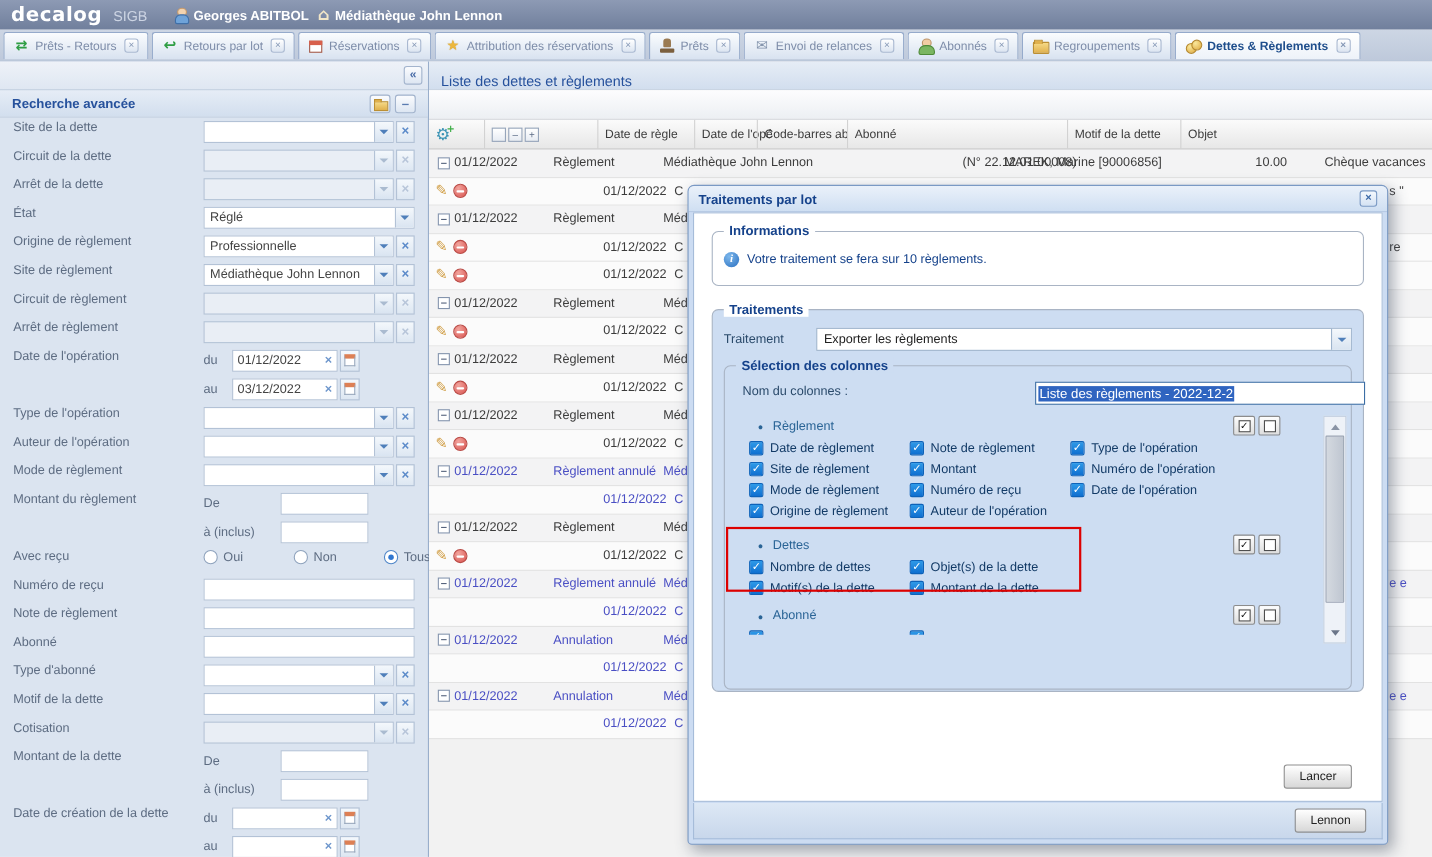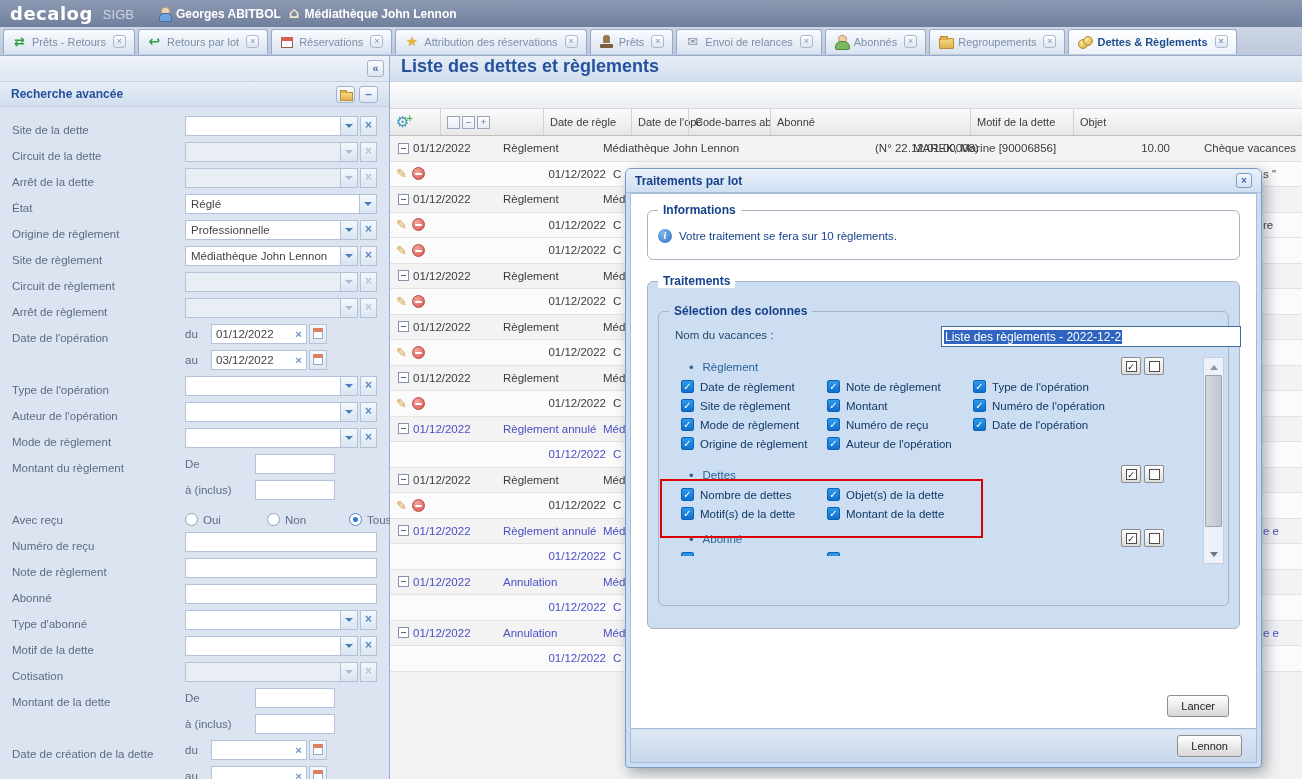--- a/index.html
+++ b/index.html
@@ -44,21 +44,21 @@
   .collapse-strip{height:26px;background:linear-gradient(#eef2f8,#dfe7f2);border-bottom:1px solid #c6d2e2;position:relative}
   .collapse-btn{position:absolute;right:5px;top:4px;width:17px;height:17px;border:1px solid #a3b4cd;border-radius:3px;background:linear-gradient(#fbfcfe,#dde6f2);color:#4a6da8;text-align:center;line-height:15px;font-weight:bold;cursor:pointer}
   .collapse-btn::before{content:"«"}
   .search-header{height:25px;background:linear-gradient(#e6edf6,#d2deee);border-bottom:1px solid #c6d2e2;display:flex;align-items:center;padding:0 11px;color:#26519c;font-weight:bold;font-size:12px}
   .sh-buttons{margin-left:auto;display:flex;gap:4px}
   .hbtn{width:19px;height:17px;border:1px solid #a3b4cd;border-radius:3px;background:linear-gradient(#fbfcfe,#dde6f2);position:relative;cursor:pointer}
   .hbtn-folder::before{content:"";position:absolute;left:3px;top:5px;width:11px;height:7px;background:linear-gradient(#f6d985,#e0b14e);border:1px solid #bb8f34}
   .hbtn-folder::after{content:"";position:absolute;left:3px;top:3px;width:5px;height:2px;background:#e0b14e;border:1px solid #bb8f34;border-bottom:none}
   .hbtn-min::before{content:"–";position:absolute;left:0;right:0;top:0;text-align:center;line-height:15px;color:#5a7bb0;font-weight:bold}
   .sform{position:absolute;top:51px;left:0;right:0;padding:3px 12px 0}
-  .srow{display:flex;align-items:flex-end;height:26px}
+  .srow{display:flex;align-items:flex-start;height:26px}
   .srow .lbl{width:173px;color:#5d6c82;flex:none;white-space:nowrap;font-size:11.5px}
   .ctrl{display:flex;align-items:center;gap:2px;flex:1}
   .combo{height:20px;flex:1;background:#fff;border:1px solid #b3c2d6;display:flex;align-items:center;padding:0 20px 0 5px;position:relative;color:#444;font-size:11.5px;white-space:nowrap;overflow:hidden;cursor:pointer}
   .combo .arrow{position:absolute;right:0;top:0;bottom:0;width:17px;background:linear-gradient(#f4f8fc,#d9e4f1);border-left:1px solid #b3c2d6;display:flex;align-items:center;justify-content:center}
   .chev{width:0;height:0;border-left:4px solid transparent;border-right:4px solid transparent;border-top:4px solid #4f7fba}
   .combo.disabled{background:#e9eef5}
   .combo.disabled .chev{border-top-color:#aabbd0}
   .xbtn{width:17px;height:20px;flex:none;background:linear-gradient(#f4f8fc,#dde7f2);border:1px solid #b3c2d6;color:#5b8ac9;font-size:12px;line-height:17px;text-align:center;font-weight:bold;cursor:pointer}
   .xbtn.dim{color:#b7c5d9}
   .sublbl{color:#5d6c82;font-size:11.5px;flex:none}
@@ -69,21 +69,21 @@
   .calbtn::before{content:"";position:absolute;left:3px;right:3px;top:3px;bottom:4px;background:#fff;border:1px solid #98a8bd;border-top:4px solid #dd8055}
   .minput{width:80px;height:20px;border:1px solid #b3c2d6;background:#fff}
   .tinput{flex:1;height:20px;border:1px solid #b3c2d6;background:#fff}
   .rgroup{display:flex;align-items:center;gap:5px;width:80px;color:#5d6c82;font-size:11.5px}
   .radio{width:13px;height:13px;border-radius:50%;border:1px solid #8fa3bd;background:#fff;position:relative;flex:none;cursor:pointer}
   .radio.sel{border-color:#4f86c8}
   .radio.sel::after{content:"";position:absolute;left:3px;top:3px;right:3px;bottom:3px;background:#2f76d0;border-radius:50%}
 
   
   .main{position:absolute;left:390px;top:56px;right:0;bottom:0;background:#f2f2f2}
-  .main-title{height:26px;background:linear-gradient(#e6edf6,#d2deee);border-bottom:1px solid #c6d2e2;color:#26519c;font-weight:bold;font-size:18px;display:flex;align-items:flex-start;padding:0 11px}
+  .main-title{height:26px;background:linear-gradient(#e6edf6,#d2deee);border-bottom:1px solid #c6d2e2;color:#26519c;font-weight:normal;font-size:13px;display:flex;align-items:flex-end;padding:0 11px}
   .toolbar{height:27px;background:linear-gradient(#fdfdfe,#eceff3);border-bottom:1px solid #d4d7dc}
   .thead{height:27px;background:linear-gradient(#fbfbfb,#e7e7e7);border-bottom:1px solid #bdbdbd;position:relative;color:#3c3c3c}
   .hcell{position:absolute;top:0;bottom:0;display:flex;align-items:center;padding-left:6px;border-left:1px solid #d2d2d2;overflow:hidden;white-space:nowrap;cursor:pointer}
   .hcell.first{border-left:none}
   .i-gear{font-family:"DejaVu Sans",sans-serif;color:#3b93b5;font-size:15px;line-height:15px;position:relative}
   .i-gear::after{content:"+";position:absolute;right:-4px;top:-4px;color:#3fae48;font-size:9px;font-weight:bold}
   .mini-box{width:13px;height:13px;border:1px solid #96a5bb;background:linear-gradient(#fff,#e7ecf3);color:#5a6a85;font-size:9px;line-height:11px;text-align:center;margin-right:2px;cursor:pointer}
   .tbody{position:absolute;top:80px;left:0;right:0}
   .trow{height:25.5px;position:relative;border-bottom:1px solid #e2e2e2;background:#fbfbfb}
   .trow.r-group{background:#f3f3f4}
@@ -919,26 +919,35 @@
         <span class="legend">Informations</span>
         <div class="info-row">
           <span class="i-info">i</span>
           <span>Votre traitement se fera sur 10 règlements.</span>
         </div>
       </div>
 
       <div class="fset fs-treat">
         <span class="legend">Traitements</span>
 
+        <div class="treat-row">
+          <span class="treat-lbl">Traitement</span>
+          <span class="mcombo">
+            <span>Exporter les règlements</span>
+            <span class="arrow">
+                <span class="chev"></span>
+              </span>
+          </span>
+        </div>
 
         <div class="fset fs-sel">
           <span class="legend">Sélection des colonnes</span>
 
           <div class="fn-row">
-            <span class="fn-lbl">Nom du vacances :</span>
+            <span class="fn-lbl">Nom du colonnes :</span>
             <span class="fn-input">
               <span class="sel-text">Liste des règlements - 2022-12-2</span>
             </span>
           </div>
 
           <div class="collist">
 
             <div class="msec-head">
               <span class="bullet">•</span>
               <span>Règlement</span>

